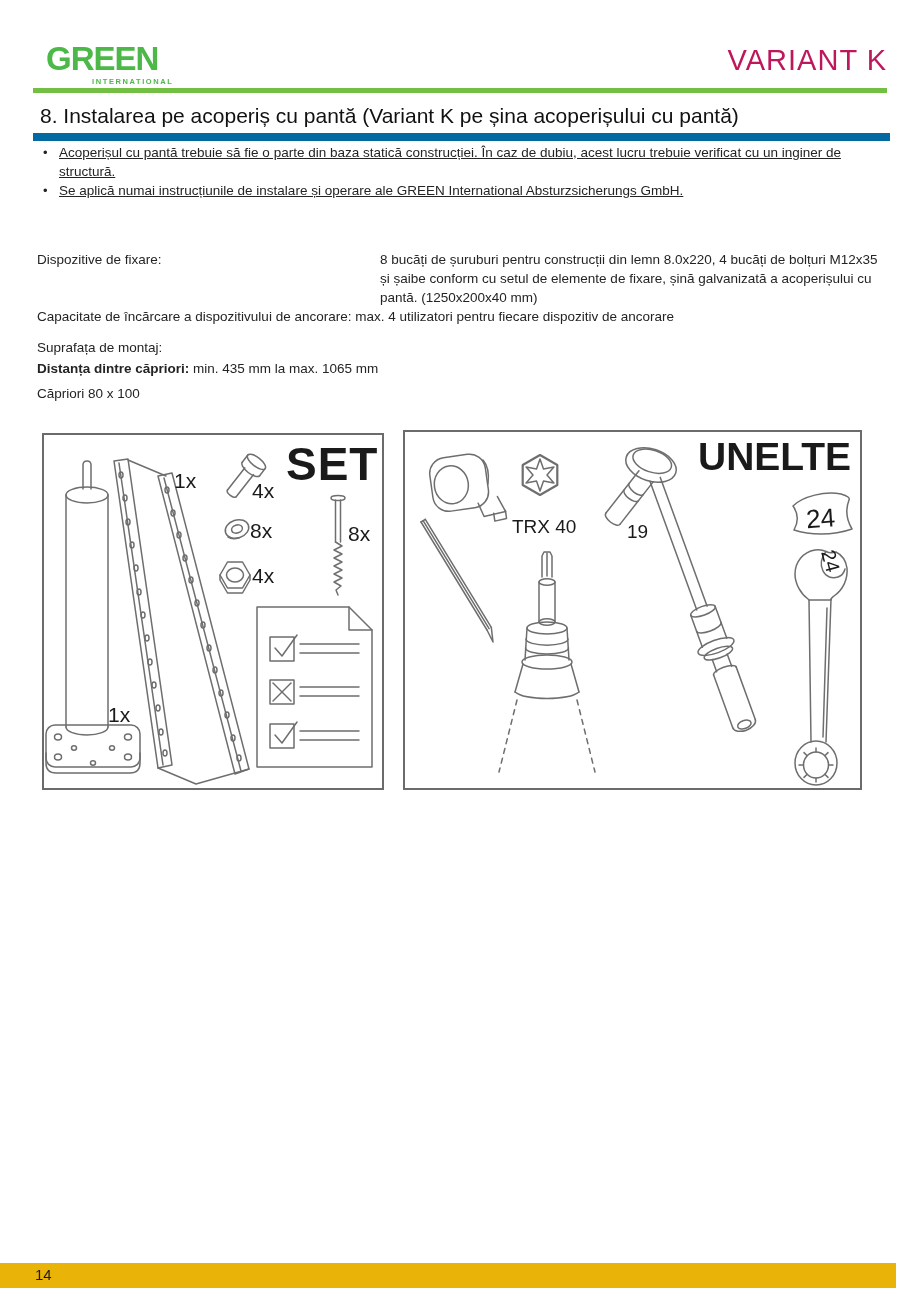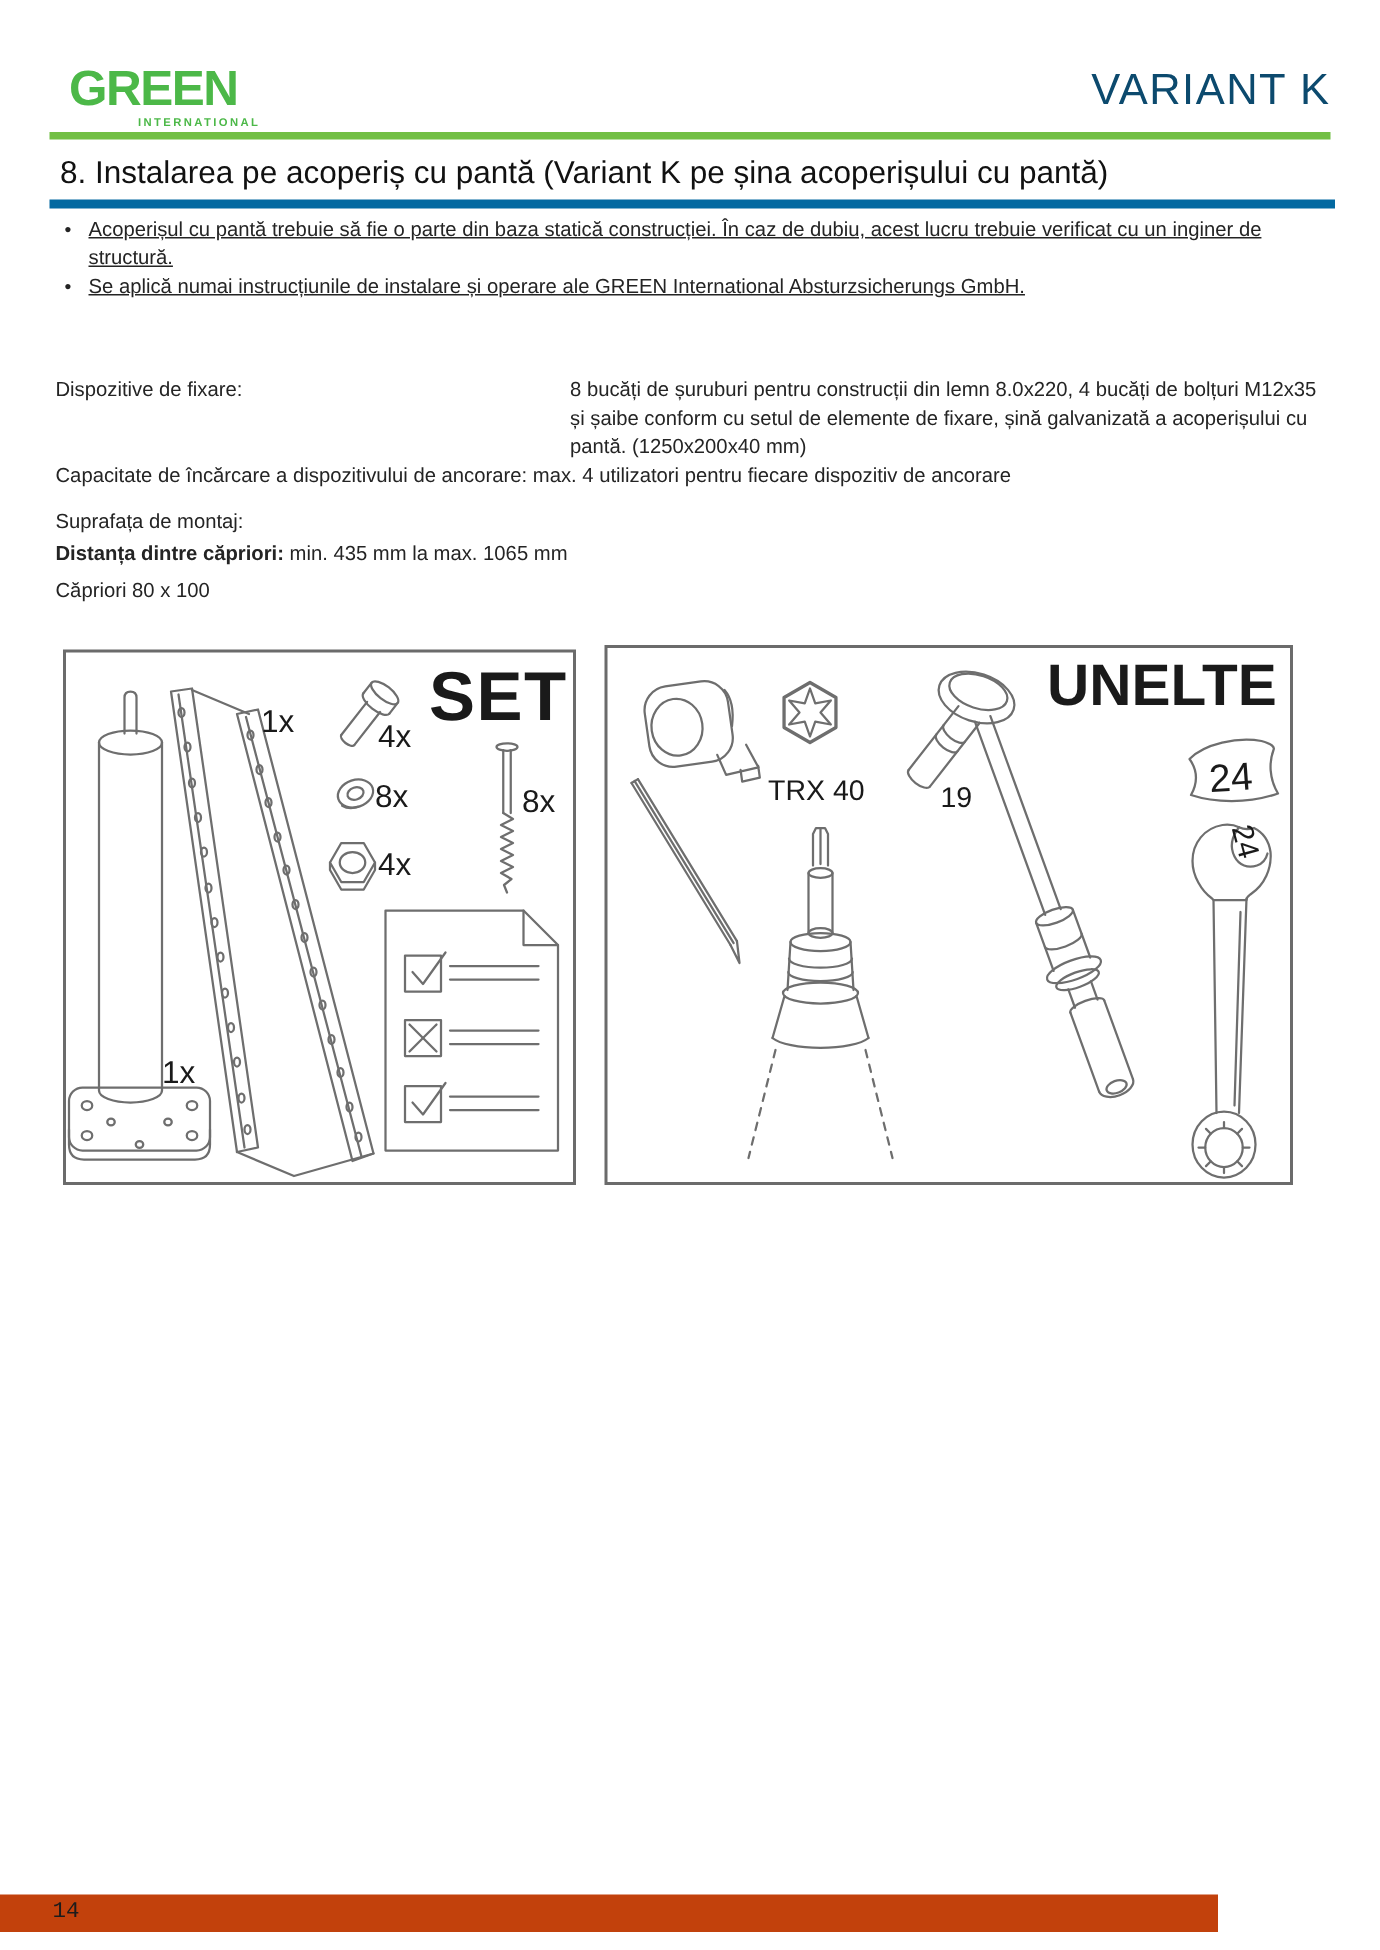--- a/index.html
+++ b/index.html
@@ -4,26 +4,26 @@
 <style>
   * { margin:0; padding:0; box-sizing:border-box; }
   html,body { background:#fff; }
   body { font-family:"Liberation Sans", sans-serif; color:#222; }
   .page { position:relative; width:920px; height:1300px; background:#fff; overflow:hidden; }
 
   
   .logo { position:absolute; left:46px; top:42px; }
   .logo-title { font-size:33px; font-weight:700; letter-spacing:-1px; color:#4cb848; line-height:1; }
   .logo-sub { font-size:7.5px; font-weight:700; letter-spacing:1.6px; color:#4cb848; margin-top:2px; margin-left:46px; }
-  .product-name { position:absolute; right:33px; top:44px; font-size:29px; font-weight:400; letter-spacing:1px; color:#0c4a6e; }
+  .product-name { position:absolute; right:33px; top:44px; font-size:29px; font-weight:400; letter-spacing:1px; color:#be185d; }
   .green-rule { position:absolute; left:33px; top:88px; width:854px; height:5px; background:#72bf44; }
 
   
   .section-heading { position:absolute; left:33px; right:30px; top:102px; font-size:21px; color:#111;
-                     padding:2px 0 5px 7px; border-bottom:6px solid #0369a1; }
+                     padding:2px 0 5px 7px; border-bottom:8px solid #0369a1; }
 
   
   .bullets { position:absolute; left:40px; right:33px; top:143px; list-style:none; }
   .bullets li { position:relative; padding-left:19px; font-size:13.5px; line-height:19px; color:#242424;text-decoration:underline; }
   .bullets li::before { content:"•"; position:absolute; left:3px; top:0; font-size:13px; color:#242424; }
 
   
   .fixing-row { position:absolute; left:37px; top:250px; width:848px; display:flex; font-size:13.5px; line-height:19px; color:#242424;justify-content:space-between; }
   .fixing-label { flex:0 0 333px; }
   .fixing-value { width:505px; }
@@ -43,21 +43,21 @@
   svg { font-family:"Liberation Sans", sans-serif; }
   svg .ln { fill:none; stroke:#6e6e6e; stroke-width:1.5; stroke-linecap:round; stroke-linejoin:round; }
   svg .thick { stroke-width:2.2; }
   svg .dash { stroke-dasharray:5 5; }
   svg text { fill:#1a1a1a; }
   svg .qty { font-size:21px; }
   svg .big-title { font-size:46px; font-weight:600; letter-spacing:1px; }
   svg .big-title2 { font-size:39px; font-weight:600; }
 
   
-  .footer-bar { position:absolute; left:0; top:1263px; width:812px; height:25px; background:#c2410c;font-family:Liberation Mono, monospace; }
+  .footer-bar { position:absolute; left:0; top:1263px; width:896px; height:25px; background:#eab308; }
   .page-number { position:absolute; left:35px; top:3px; font-size:15px; color:#1c1c1c; }
 </style>
 </head>
 <body>
 
 <div class="page">
 
   <div class="logo">
     <div class="logo-title">GREEN</div>
     <div class="logo-sub">INTERNATIONAL</div>

